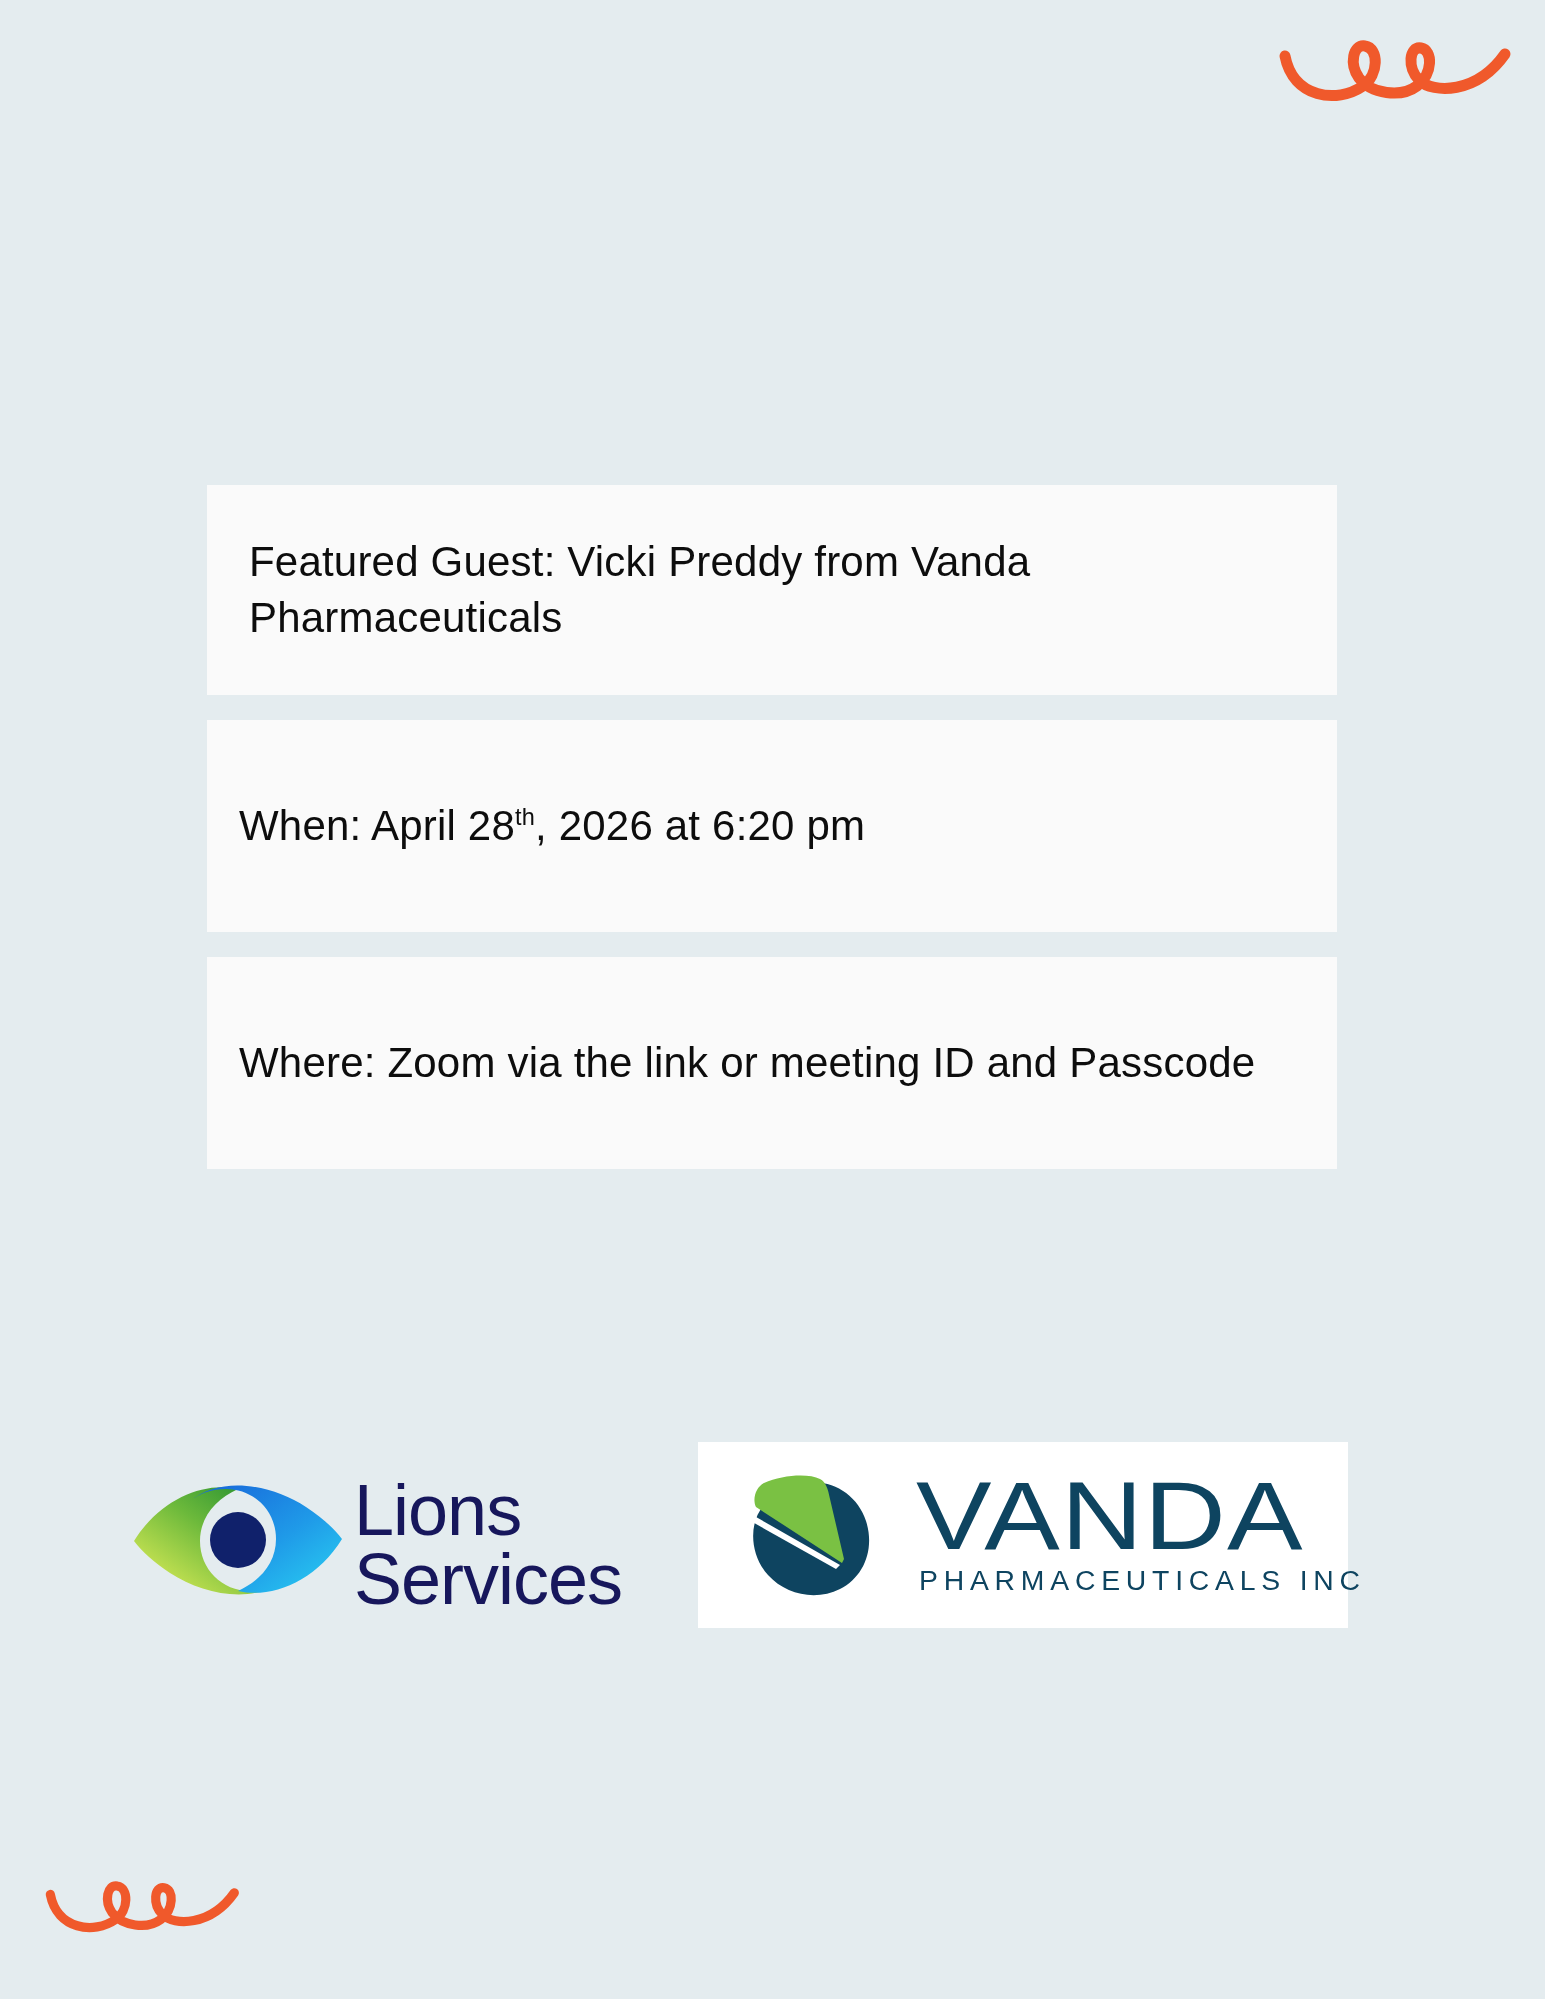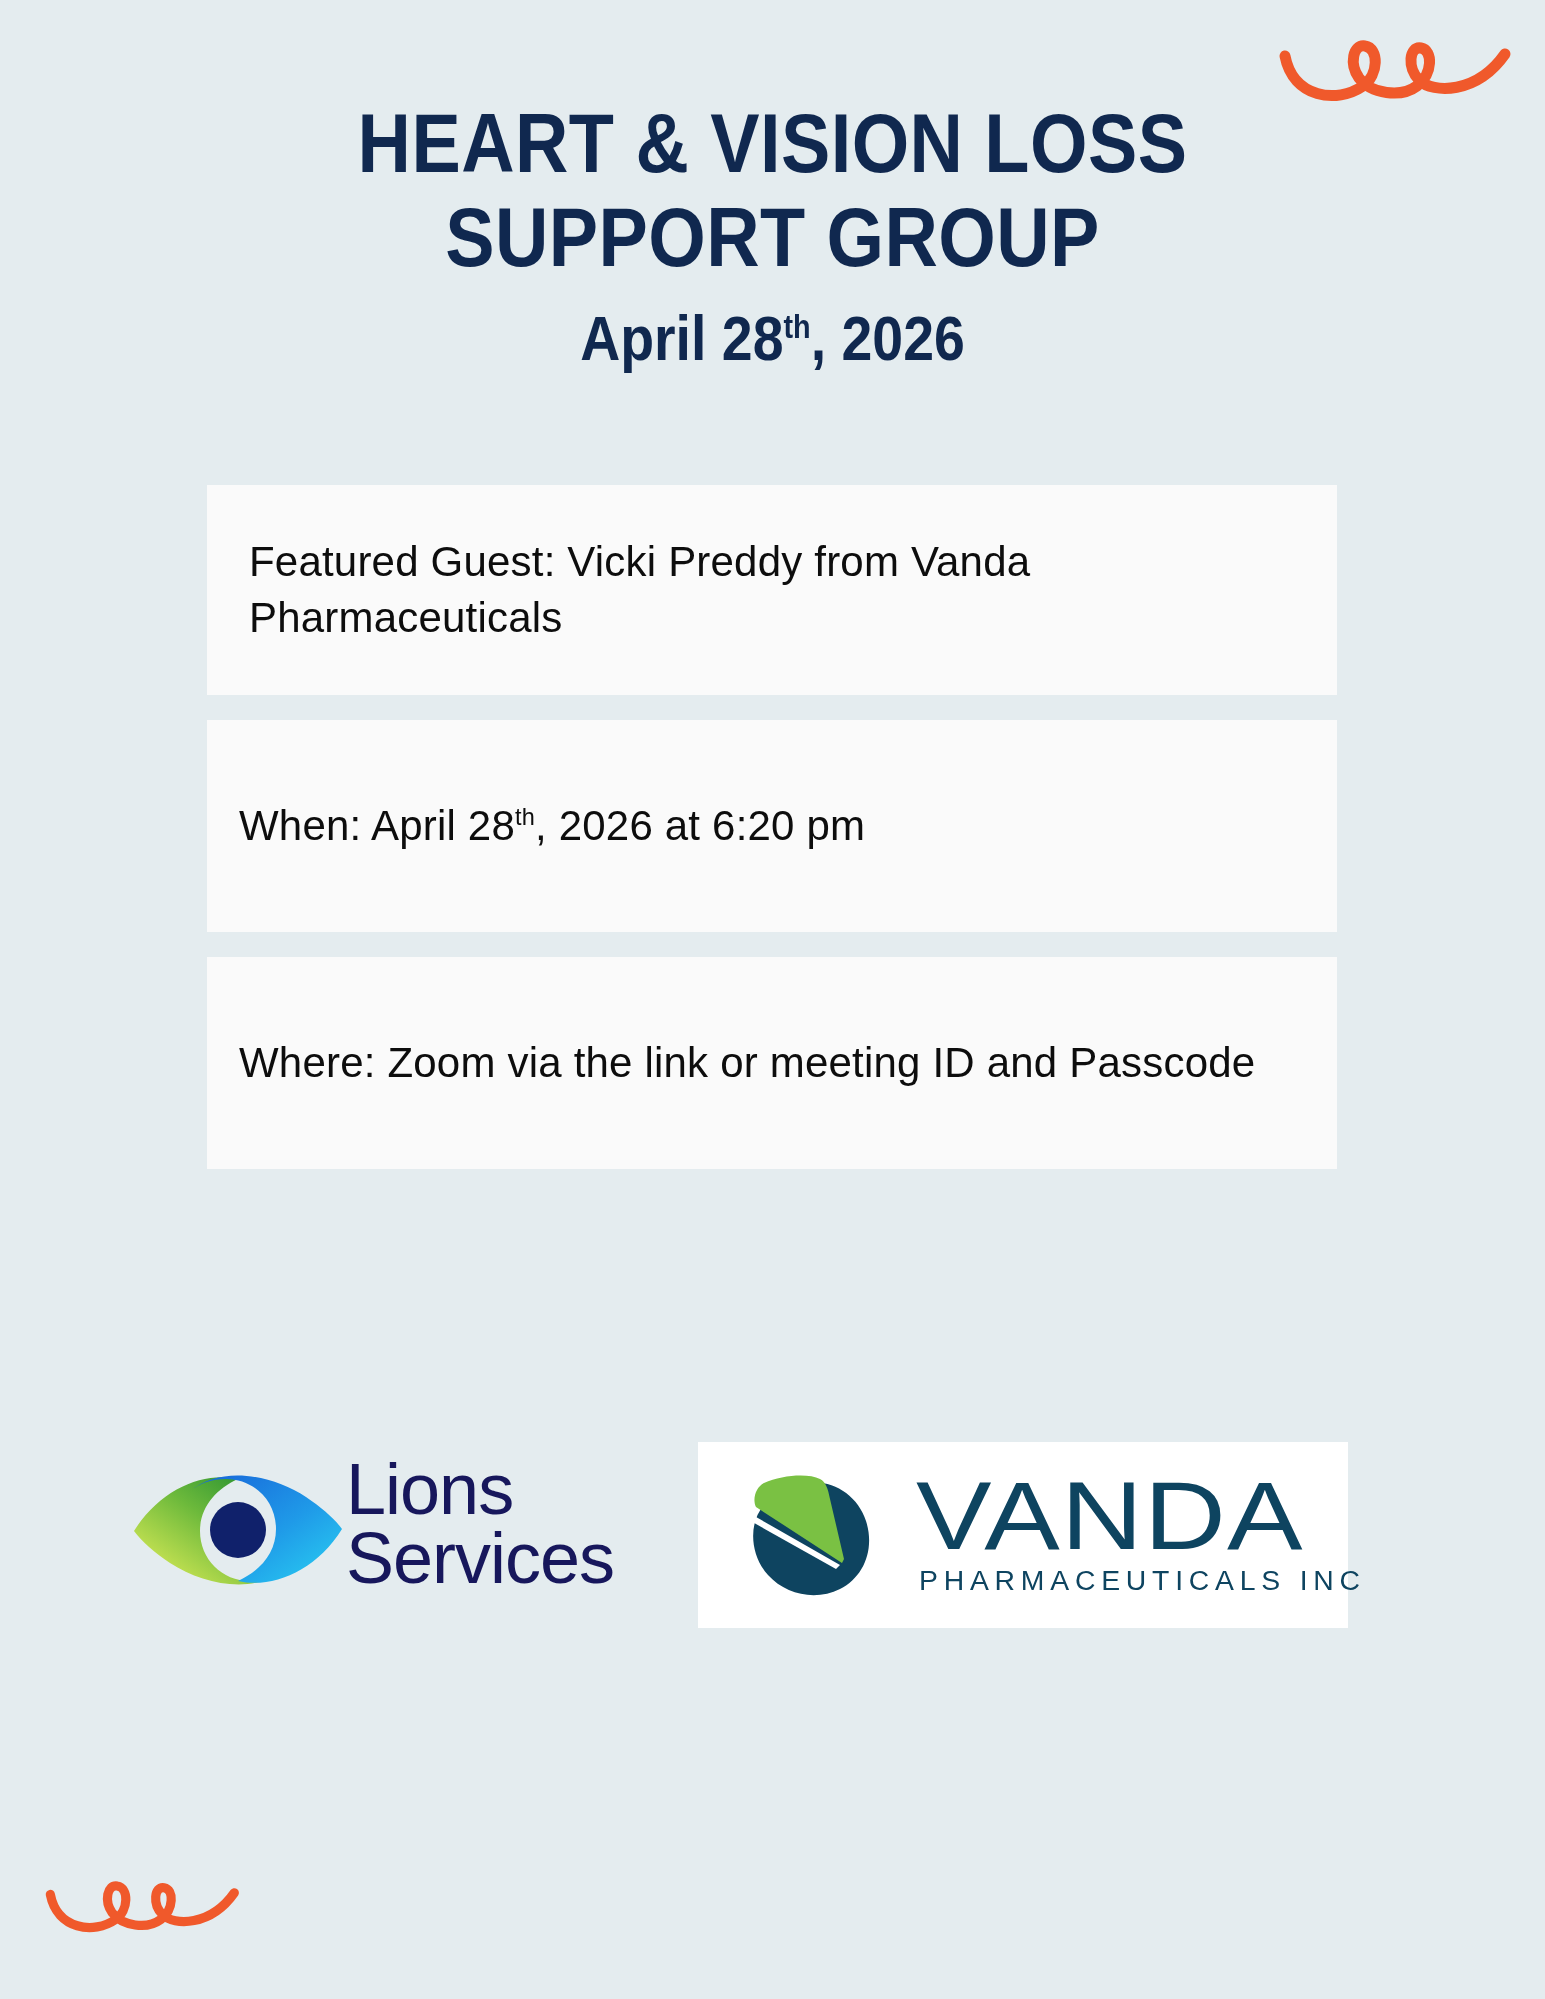--- a/index.html
+++ b/index.html
@@ -118,21 +118,22 @@
     top: 1437px;
     left: 130px;
     width: 1220px;
     height: 195px;
     display: flex;
     align-items: center;
   }
 
   .lions-logo {
     display: flex;
-    align-items: flex-start;
+    align-items: flex-end;
+    gap: 8px;
     width: 560px;
     height: 160px;
   }
   .lions-mark {
     width: 216px;
     height: 150px;
     flex: 0 0 auto;
   }
   .lions-word {
     color: #17175c;
@@ -197,27 +198,20 @@
              C104,66 134,70 150,58 C166,46 166,22 154,20 C142,18 140,40 152,52
              C166,66 210,66 238,26" fill="none" stroke="#f0592b" stroke-width="11" stroke-linecap="round" stroke-linejoin="round"></path>
   </svg>
 
   <svg class="squiggle squiggle-bottom-left" viewBox="0 0 260 110">
     <path d="M18,28 C26,70 70,76 96,58 C112,47 112,20 98,18 C86,16 82,36 92,50
              C104,66 134,70 150,58 C166,46 166,22 154,20 C142,18 140,40 152,52
              C166,66 210,66 238,26" fill="none" stroke="#f0592b" stroke-width="11" stroke-linecap="round" stroke-linejoin="round"></path>
   </svg>
 
-  <div class="header">
-    <h1 class="title">
-      <span class="title-line">HEART &amp; VISION LOSS</span>
-      <span class="title-line">SUPPORT GROUP</span>
-    </h1>
-    <div class="subtitle"><span>April 28</span><sup>th</sup><span>, 2026</span></div>
-  </div>
 
   <div class="boxes">
 
     <div class="info-box box-1">
       <div class="info-text">Featured Guest: Vicki Preddy from Vanda Pharmaceuticals</div>
     </div>
 
 
     <div class="info-box box-3">
       <div class="info-text"><span>When: April 28</span><sup>th</sup><span>, 2026 at 6:20 pm</span></div>

